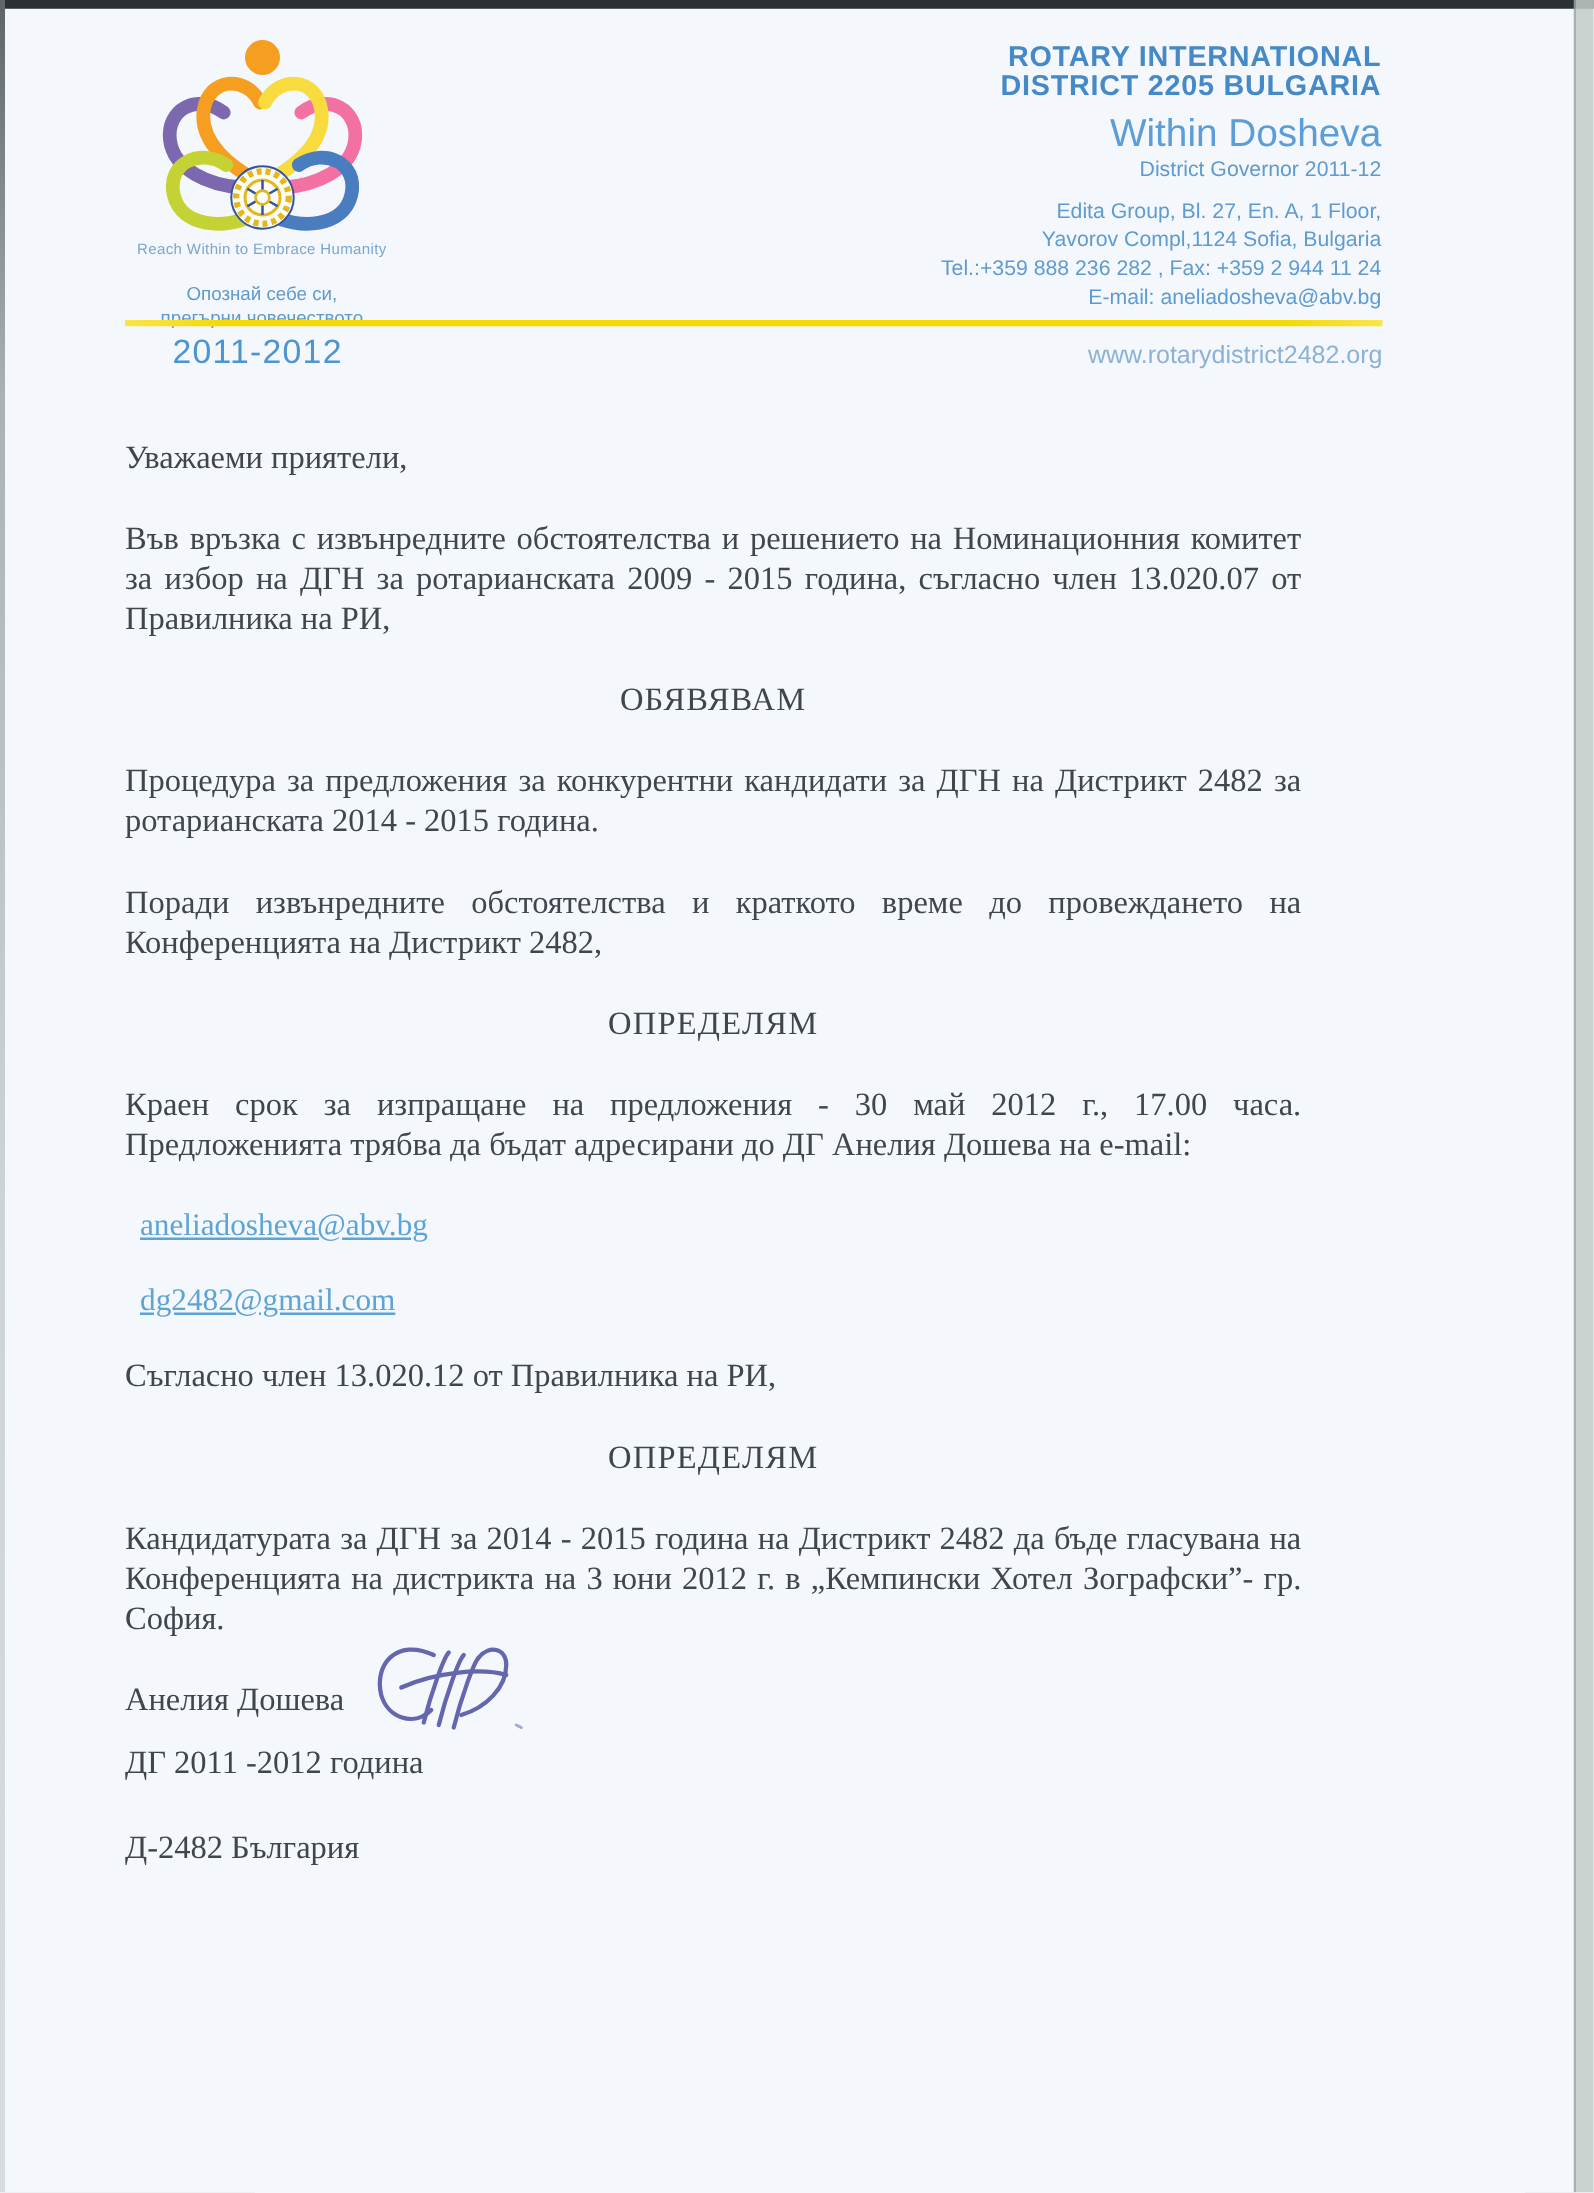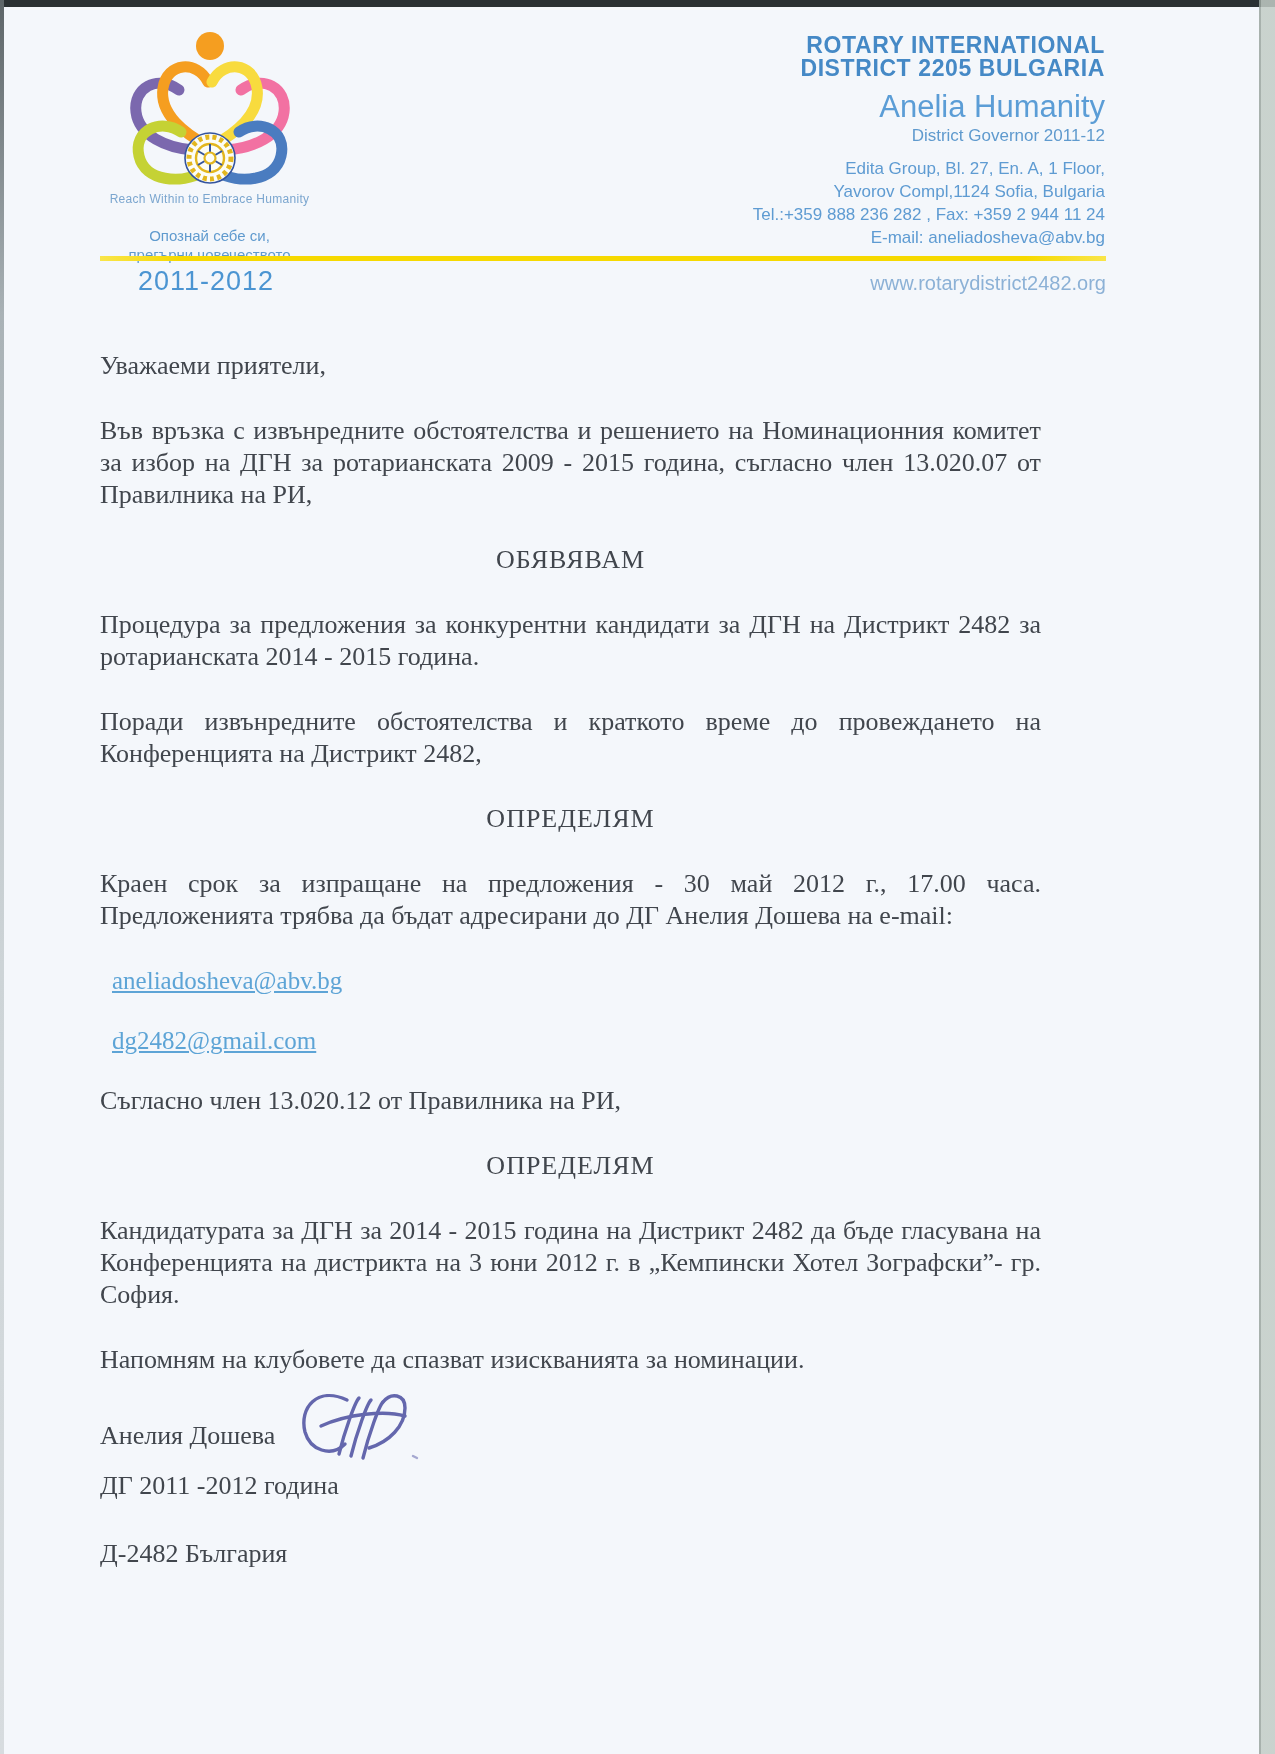--- a/index.html
+++ b/index.html
@@ -83,21 +83,21 @@
       <div class="tagline-en">Reach Within to Embrace Humanity</div>
       <div class="tagline-bg">
         <div>Опознай себе си,</div>
         <div>прегърни човечеството</div>
       </div>
     </div>
 
     <div class="contact-block">
       <div class="org-line">ROTARY INTERNATIONAL</div>
       <div class="org-line">DISTRICT 2205 BULGARIA</div>
-      <div class="gov-name">Anelia Humanity</div>
+      <div class="gov-name">Within Dosheva</div>
       <div class="gov-title">District Governor 2011-12</div>
       <div class="addr">
         <div>Edita Group, Bl. 27, En. A, 1 Floor,</div>
         <div>Yavorov Compl,1124 Sofia, Bulgaria</div>
         <div>Tel.:+359 888 236 282 , Fax: +359 2 944 11 24</div>
         <div>E-mail: aneliadosheva@abv.bg</div>
       </div>
     </div>
 
     <div class="divider"></div>
@@ -114,21 +114,20 @@
     <div class="center-heading">ОБЯВЯВАМ</div>
     <p>Процедура за предложения за конкурентни кандидати за ДГН на Дистрикт 2482 за ротарианската 2014 - 2015 година.</p>
     <p>Поради извънредните обстоятелства и краткото време до провеждането на Конференцията на Дистрикт 2482,</p>
     <div class="center-heading">ОПРЕДЕЛЯМ</div>
     <p>Краен срок за изпращане на предложения - 30 май 2012 г., 17.00 часа. Предложенията трябва да бъдат адресирани до ДГ Анелия Дошева на e-mail:</p>
     <a class="email-link" href="#">aneliadosheva@abv.bg</a>
     <a class="email-link" href="#">dg2482@gmail.com</a>
     <p class="no-just">Съгласно член 13.020.12 от Правилника на РИ,</p>
     <div class="center-heading">ОПРЕДЕЛЯМ</div>
     <p>Кандидатурата за ДГН за 2014 - 2015 година на Дистрикт 2482 да бъде гласувана на Конференцията на дистрикта на 3 юни 2012 г. в „Кемпински Хотел Зографски”- гр. София.</p>
-    <p class="no-just mb-lg">Напомням на клубовете да спазват изискванията за номинации.</p>
 
     <div class="sig-row">
       <span>Анелия Дошева</span>
       <svg class="sig-svg" width="150" height="96" viewBox="0 0 150 96">
         <g fill="none" stroke="#6467ad" stroke-width="3.4" stroke-linecap="round">
           <path d="M54 16 C24 2 6 24 12 48 C17 66 38 74 52 60"></path>
           <path d="M46 70 C52 46 62 18 66 14"></path>
           <path d="M58 72 C64 48 74 20 78 16"></path>
           <path d="M70 74 C76 50 86 22 90 18"></path>
           <path d="M90 18 C98 8 112 10 112 24 C112 42 96 58 76 64"></path>

